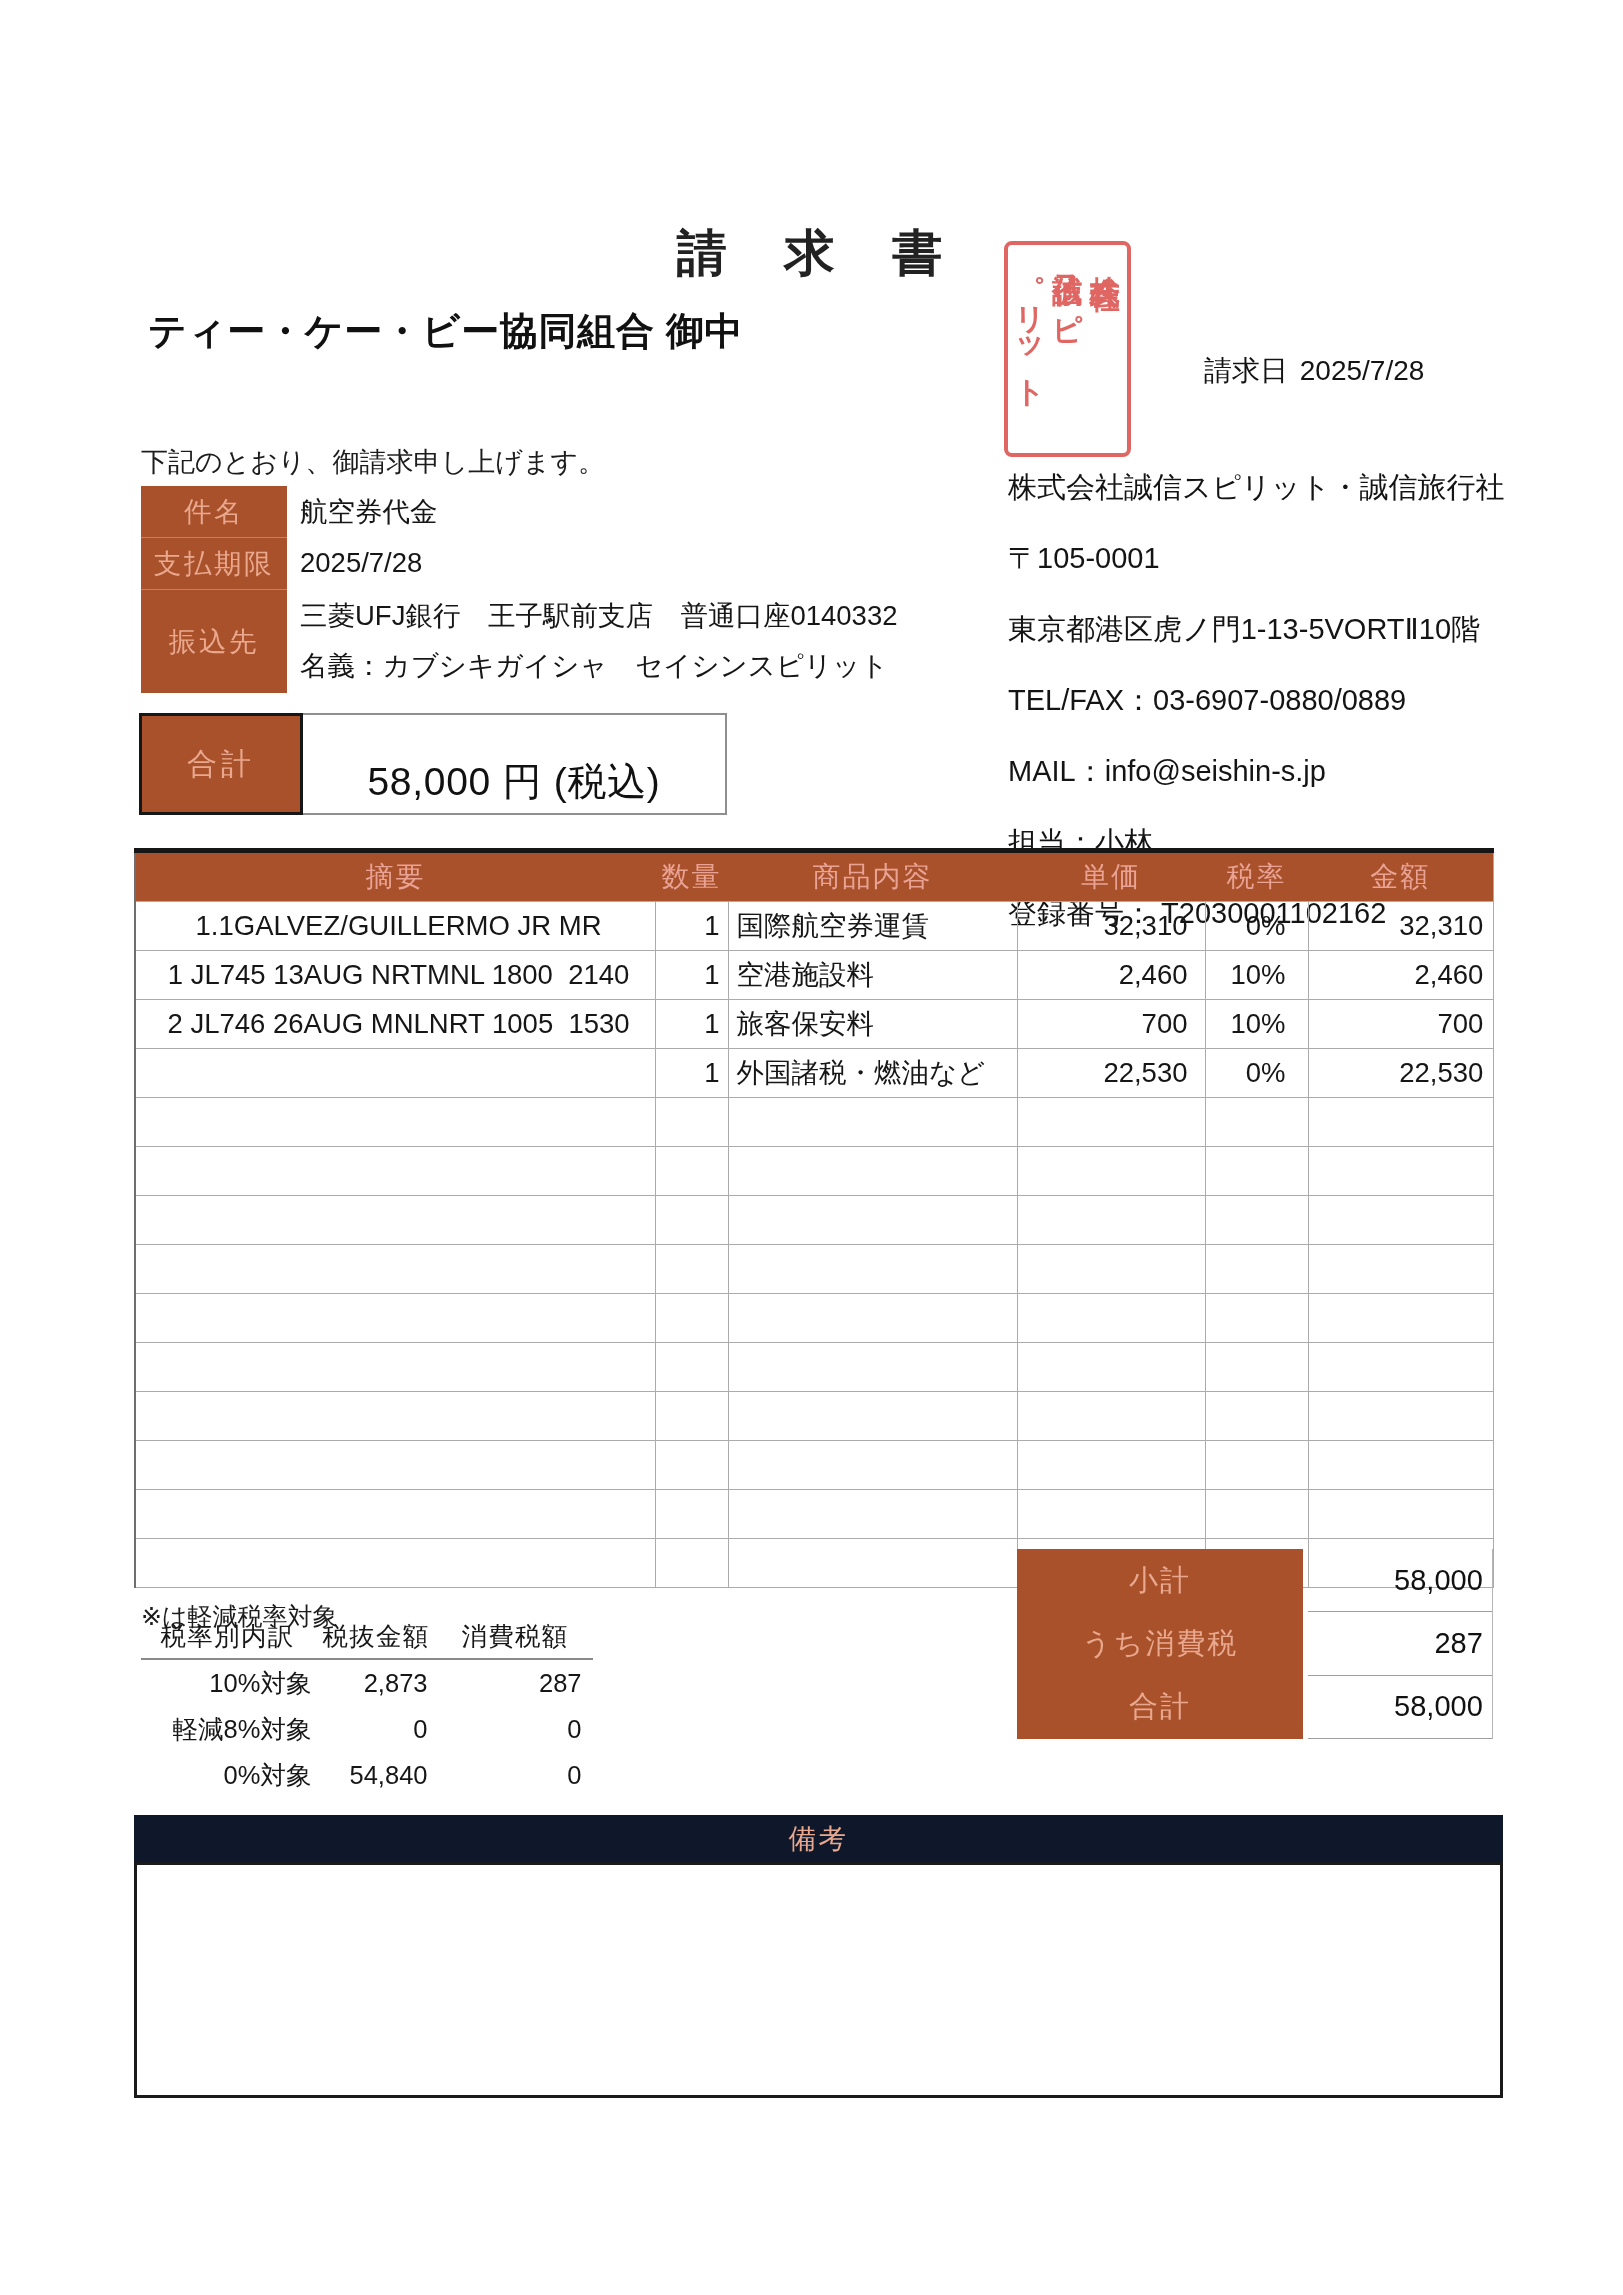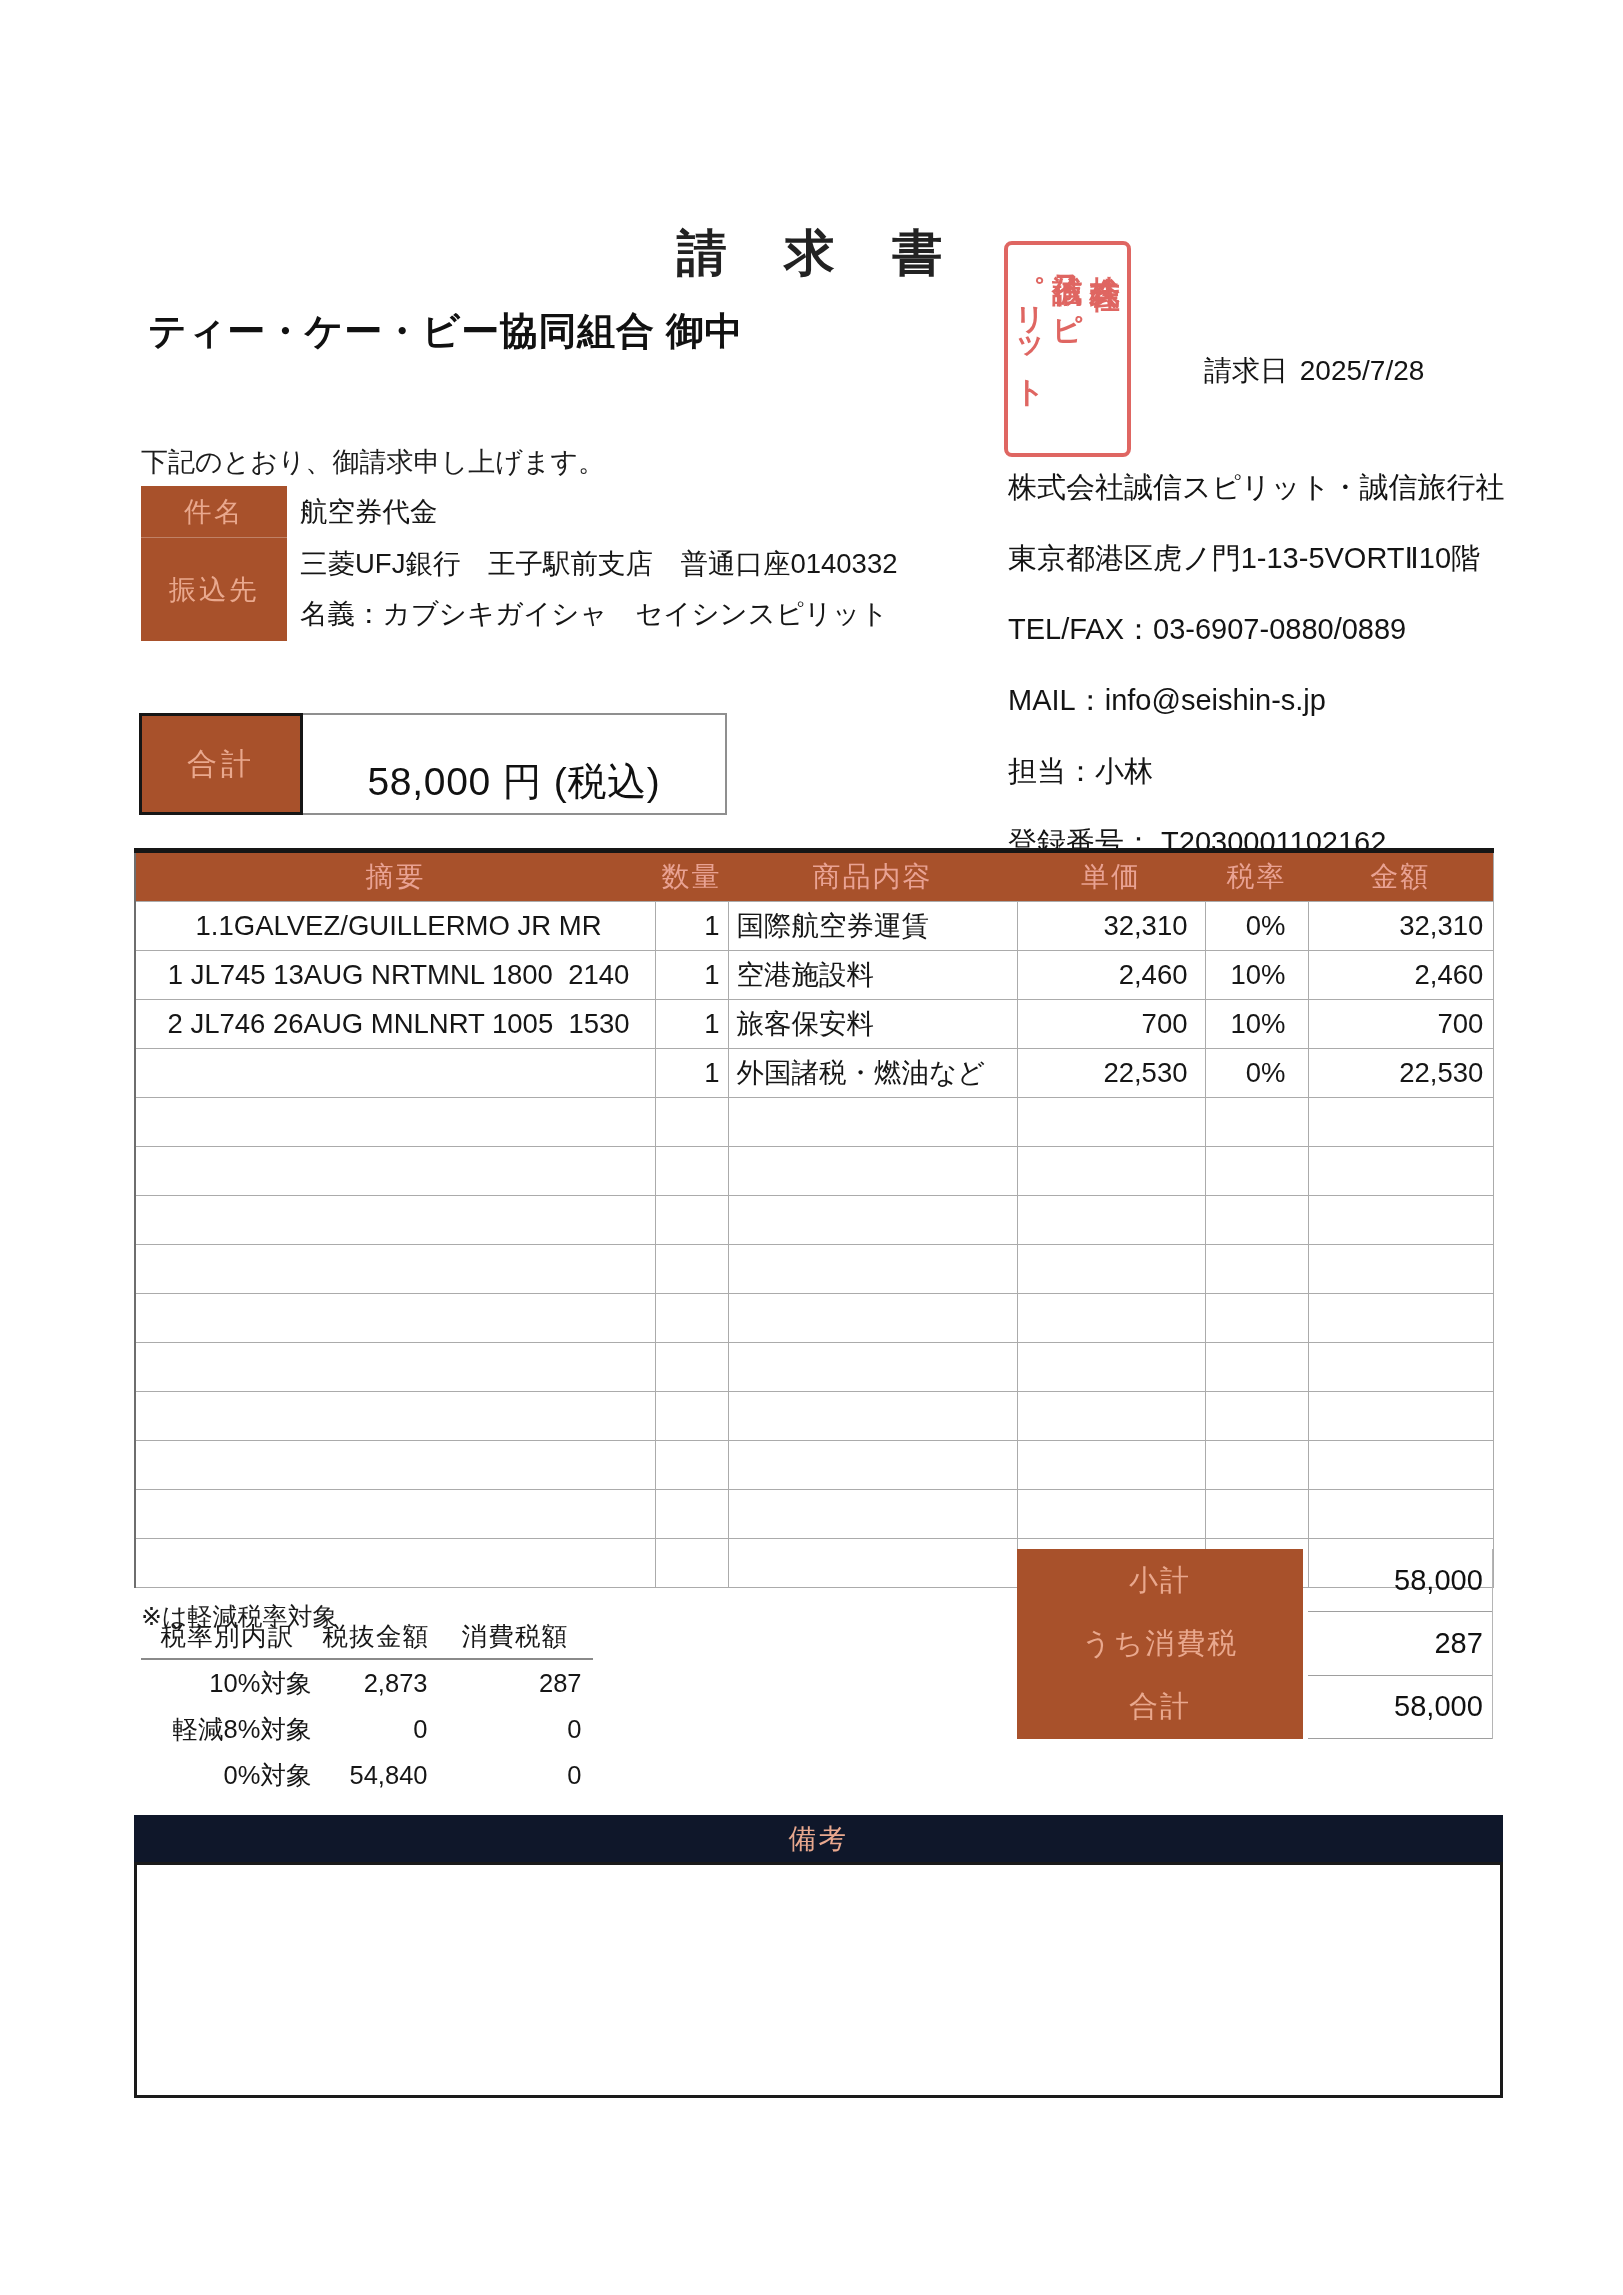--- a/index.html
+++ b/index.html
@@ -104,32 +104,39 @@
 
   <div class="invoice-date">
     <span>請求日</span><span class="sep"></span><span>2025/7/28</span>
   </div>
 
   <div class="greeting">下記のとおり、御請求申し上げます。</div>
 
   <div class="issuer">
 
   <div class="issuer-line">株式会社誠信スピリット・誠信旅行社</div>
+      <div class="issuer-line">〒105-0001</div>
       <div class="issuer-line">東京都港区虎ノ門1-13-5VORTⅡ10階</div>
       <div class="issuer-line">TEL/FAX：03-6907-0880/0889</div>
       <div class="issuer-line">MAIL：info@seishin-s.jp</div>
       <div class="issuer-line">担当：小林</div>
       <div class="issuer-line">登録番号： T2030001102162</div>
     </div>
 
   <div class="info-table">
     <div class="info-row">
       <div class="info-label h78">件名</div>
       <div class="info-value h78">
         <div class="line">航空券代金</div>
+      </div>
+    </div>
+    <div class="info-row">
+      <div class="info-label h78">支払期限</div>
+      <div class="info-value h78">
+        <div class="line">2025/7/28</div>
       </div>
     </div>
     <div class="info-row">
       <div class="info-label h158">振込先</div>
       <div class="info-value h158">
         <div class="line">三菱UFJ銀行　王子駅前支店　普通口座0140332</div>
         <div class="line">名義：カブシキガイシャ　セイシンスピリット</div>
       </div>
     </div>
   </div>

